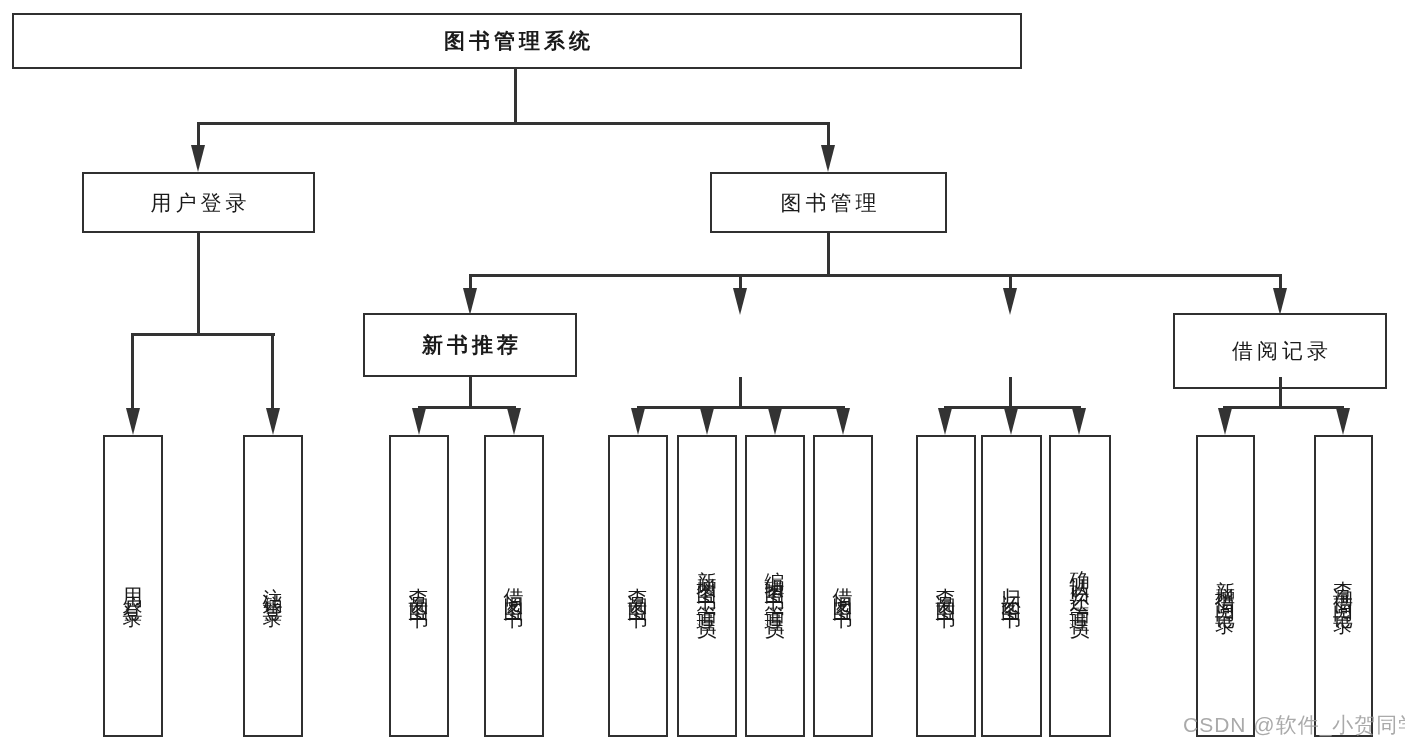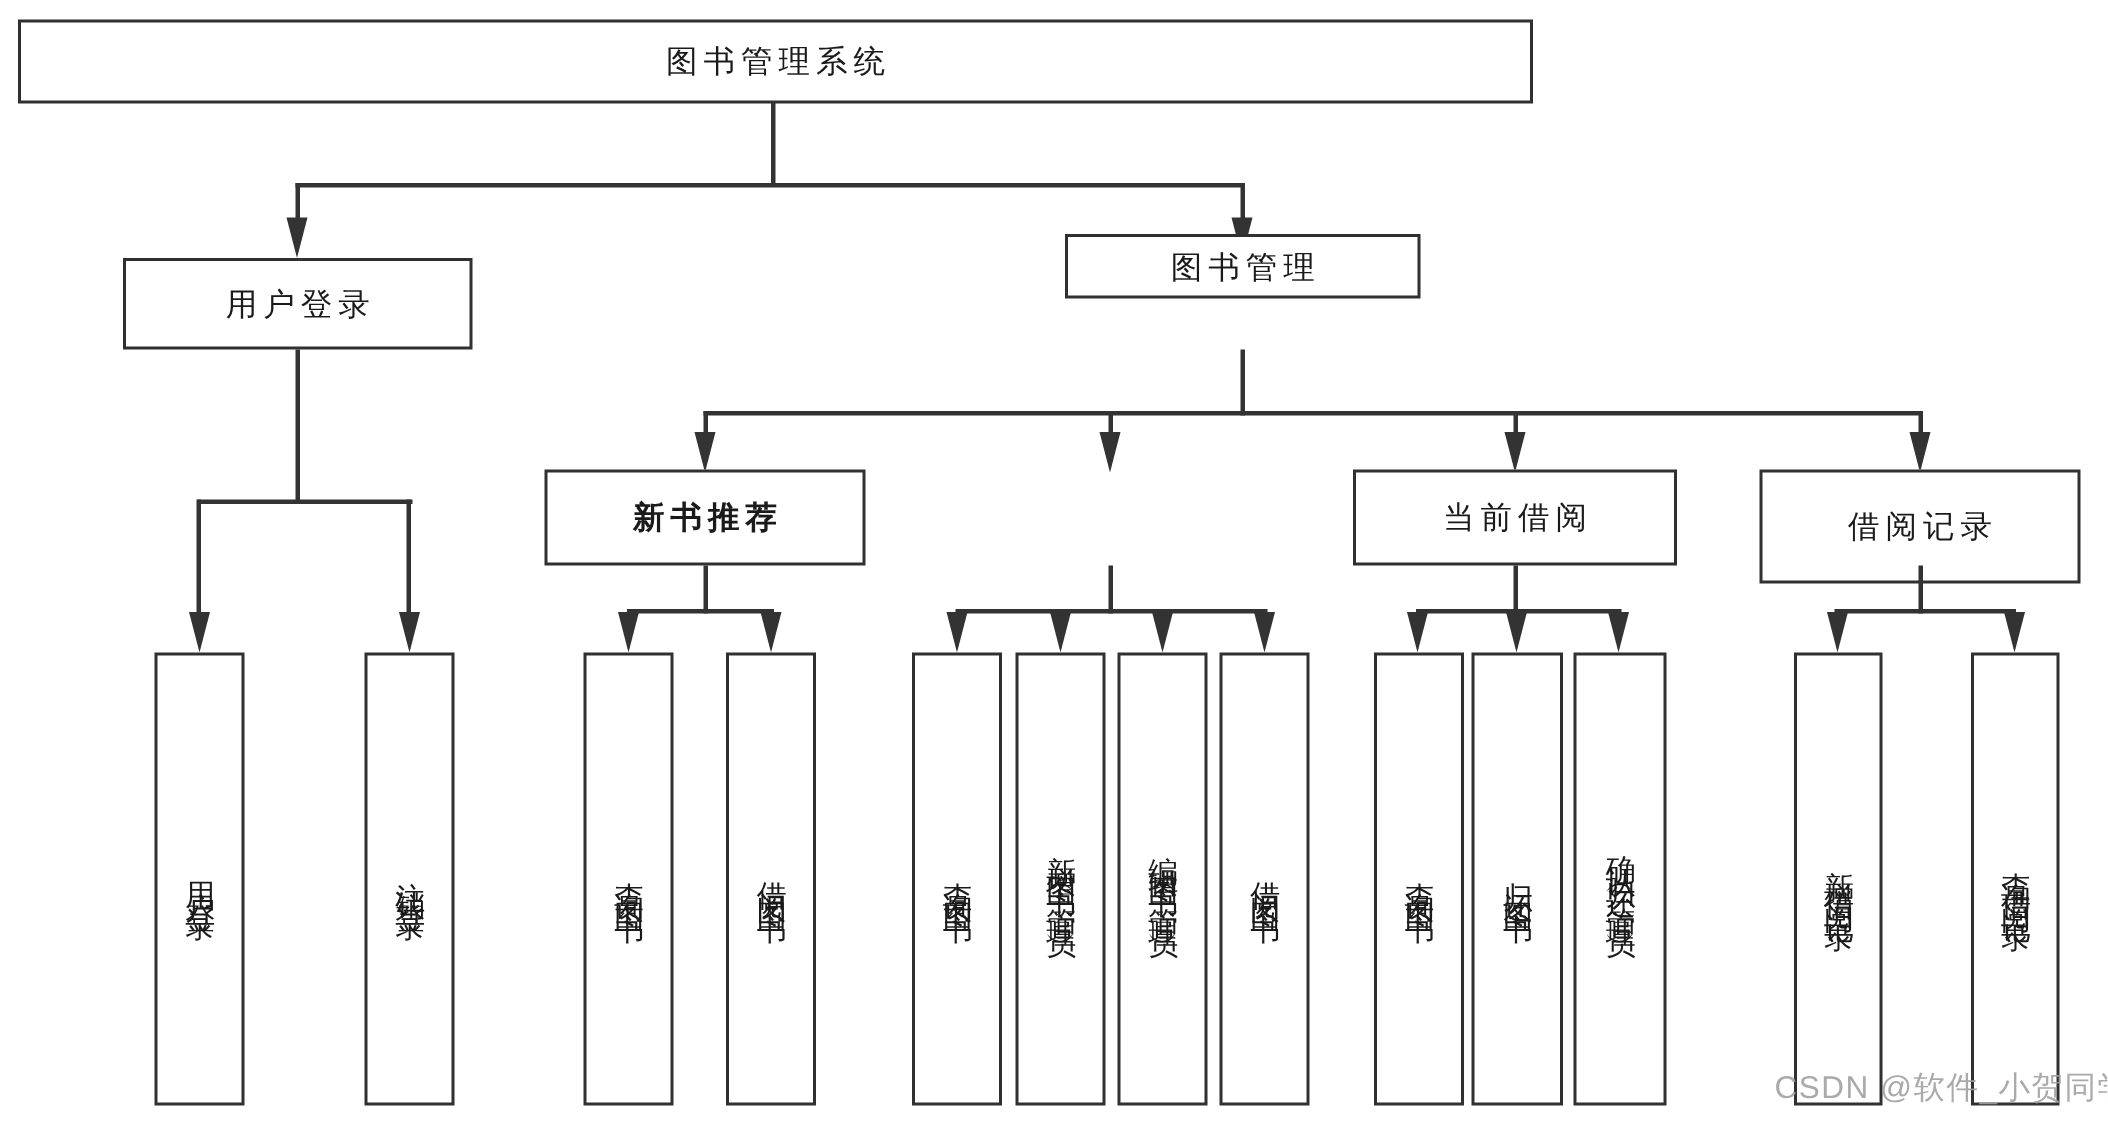--- a/index.html
+++ b/index.html
@@ -26,35 +26,35 @@
   .watermark{
     position:absolute;left:1183px;top:711px;z-index:5;
     font-size:21px;color:rgba(158,158,158,0.88);letter-spacing:1px;white-space:nowrap;
   }
 </style>
 </head>
 <body>
 
 <div class="stage">
 
-  <div class="box" style="left:12px;top:13px;width:1010px;height:56px;">
+  <div class="box" style="left:12px;top:13px;width:1010px;height:56px;font-weight:bold;">
     <span class="hlabel">图书管理系统</span>
   </div>
 
   <div class="line" style="left:514px;top:68px;width:3px;height:56px;"></div>
   <div class="line" style="left:197px;top:122px;width:633px;height:3px;"></div>
   <div class="line" style="left:197px;top:122px;width:3px;height:28px;"></div>
   <div class="arrow" style="left:191px;top:145px;"></div>
   <div class="line" style="left:827px;top:122px;width:3px;height:28px;"></div>
   <div class="arrow" style="left:821px;top:145px;"></div>
 
   <div class="box" style="left:82px;top:172px;width:233px;height:61px;">
     <span class="hlabel">用户登录</span>
   </div>
-  <div class="box" style="left:710px;top:156px;width:237px;height:43px;">
+  <div class="box" style="left:710px;top:172px;width:237px;height:61px;">
     <span class="hlabel">图书管理</span>
   </div>
 
   <div class="line" style="left:197px;top:233px;width:3px;height:103px;"></div>
   <div class="line" style="left:132px;top:333px;width:143px;height:3px;"></div>
   <div class="line" style="left:131px;top:333px;width:3px;height:77px;"></div>
   <div class="arrow" style="left:126px;top:408px;"></div>
   <div class="line" style="left:271px;top:333px;width:3px;height:77px;"></div>
   <div class="arrow" style="left:266px;top:408px;"></div>
 
@@ -64,23 +64,20 @@
   <div class="arrow" style="left:463px;top:288px;"></div>
   <div class="line" style="left:739px;top:274px;width:3px;height:18px;"></div>
   <div class="arrow" style="left:733px;top:288px;"></div>
   <div class="line" style="left:1009px;top:274px;width:3px;height:18px;"></div>
   <div class="arrow" style="left:1003px;top:288px;"></div>
   <div class="line" style="left:1279px;top:274px;width:3px;height:18px;"></div>
   <div class="arrow" style="left:1273px;top:288px;"></div>
 
   <div class="box" style="left:363px;top:313px;width:214px;height:64px;font-weight:bold;">
     <span class="hlabel">新书推荐</span>
-  </div>
-  <div class="box" style="left:902px;top:313px;width:216px;height:64px;">
-    <span class="hlabel">当前借阅</span>
   </div>
   <div class="box" style="left:1173px;top:313px;width:214px;height:76px;">
     <span class="hlabel">借阅记录</span>
   </div>
 
   <div class="line" style="left:469px;top:377px;width:3px;height:32px;"></div>
   <div class="line" style="left:739px;top:377px;width:3px;height:32px;"></div>
   <div class="line" style="left:1009px;top:377px;width:3px;height:32px;"></div>
   <div class="line" style="left:1279px;top:377px;width:3px;height:32px;"></div>
 

